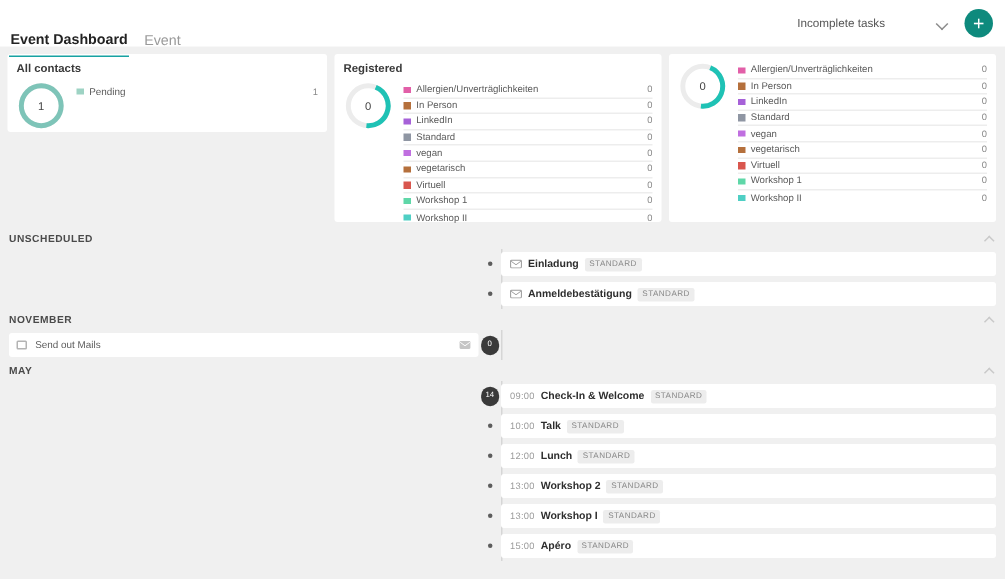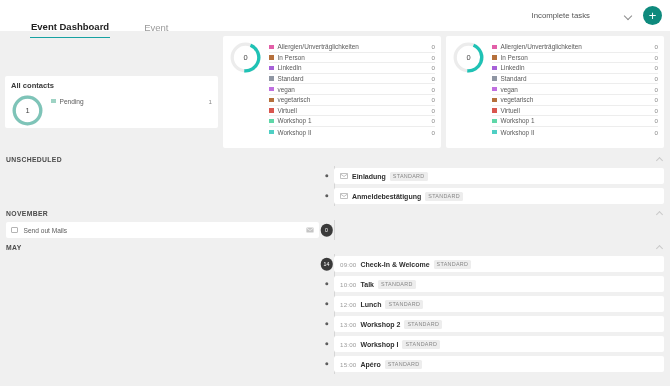--- a/index.html
+++ b/index.html
@@ -22,21 +22,20 @@
   }
   .tabs { display: flex; align-items: flex-end; height: 100%; gap: 9px; }
   .tab {
     font-size: 9.5px;
     padding: 0 1px 6px 1px;
     color: #9a9a9a;
     cursor: pointer;
     line-height: 1;
     position: relative;
     top: 7px;
-    margin-left: 24px;
   }
   .tab.active {
     color: #222;
     font-weight: bold;
     border-bottom: 1.6px solid #17a2a2;
   }
   .header-right {
     margin-left: auto;
     display: flex;
     align-items: center;
@@ -80,21 +79,21 @@
   .cards {
     display: flex;
     gap: 5px;
     padding: 5px 5px 0 5px;
   }
   .card {
     background: #fff;
     border-radius: 2px;
     padding: 5px 6px 6px 6px;
   }
-  .card.all { width: 213px; height: 52px; margin-top: 40px; }
+  .card.all { width: 213px; height: 52px; }
   .card.reg, .card.chk { width: 218px; height: 112px; }
   .card-title {
     font-size: 7.6px;
     font-weight: bold;
     color: #3a3a3a;
     margin-bottom: 4px;
   }
   .card-body { display: flex; align-items: flex-start; gap: 7px; }
 
   .donut { position: relative; flex: 0 0 auto; }
@@ -266,20 +265,21 @@
         <div class="lrow">
           <span class="sw" style="background:#9ed3c4"></span>
           <span>Pending</span>
           <span class="lval">1</span>
         </div>
       </div>
     </div>
   </div>
 
   <div class="card reg">
+    <div class="card-title">Registered</div>
     <div class="card-body">
       <div class="donut" style="width:33px;height:33px;">
         <svg width="33" height="33" viewBox="0 0 36 36">
           <circle cx="18" cy="18" r="14.5" fill="none" stroke="#ececec" stroke-width="3.6"></circle>
           <circle cx="18" cy="18" r="14.5" fill="none" stroke="#1fc2b5" stroke-width="3.6" stroke-dasharray="41 50.1" transform="rotate(-68 18 18)"></circle>
         </svg>
         <div class="val">0</div>
       </div>
       <div class="legend">
         <div class="lrow">

